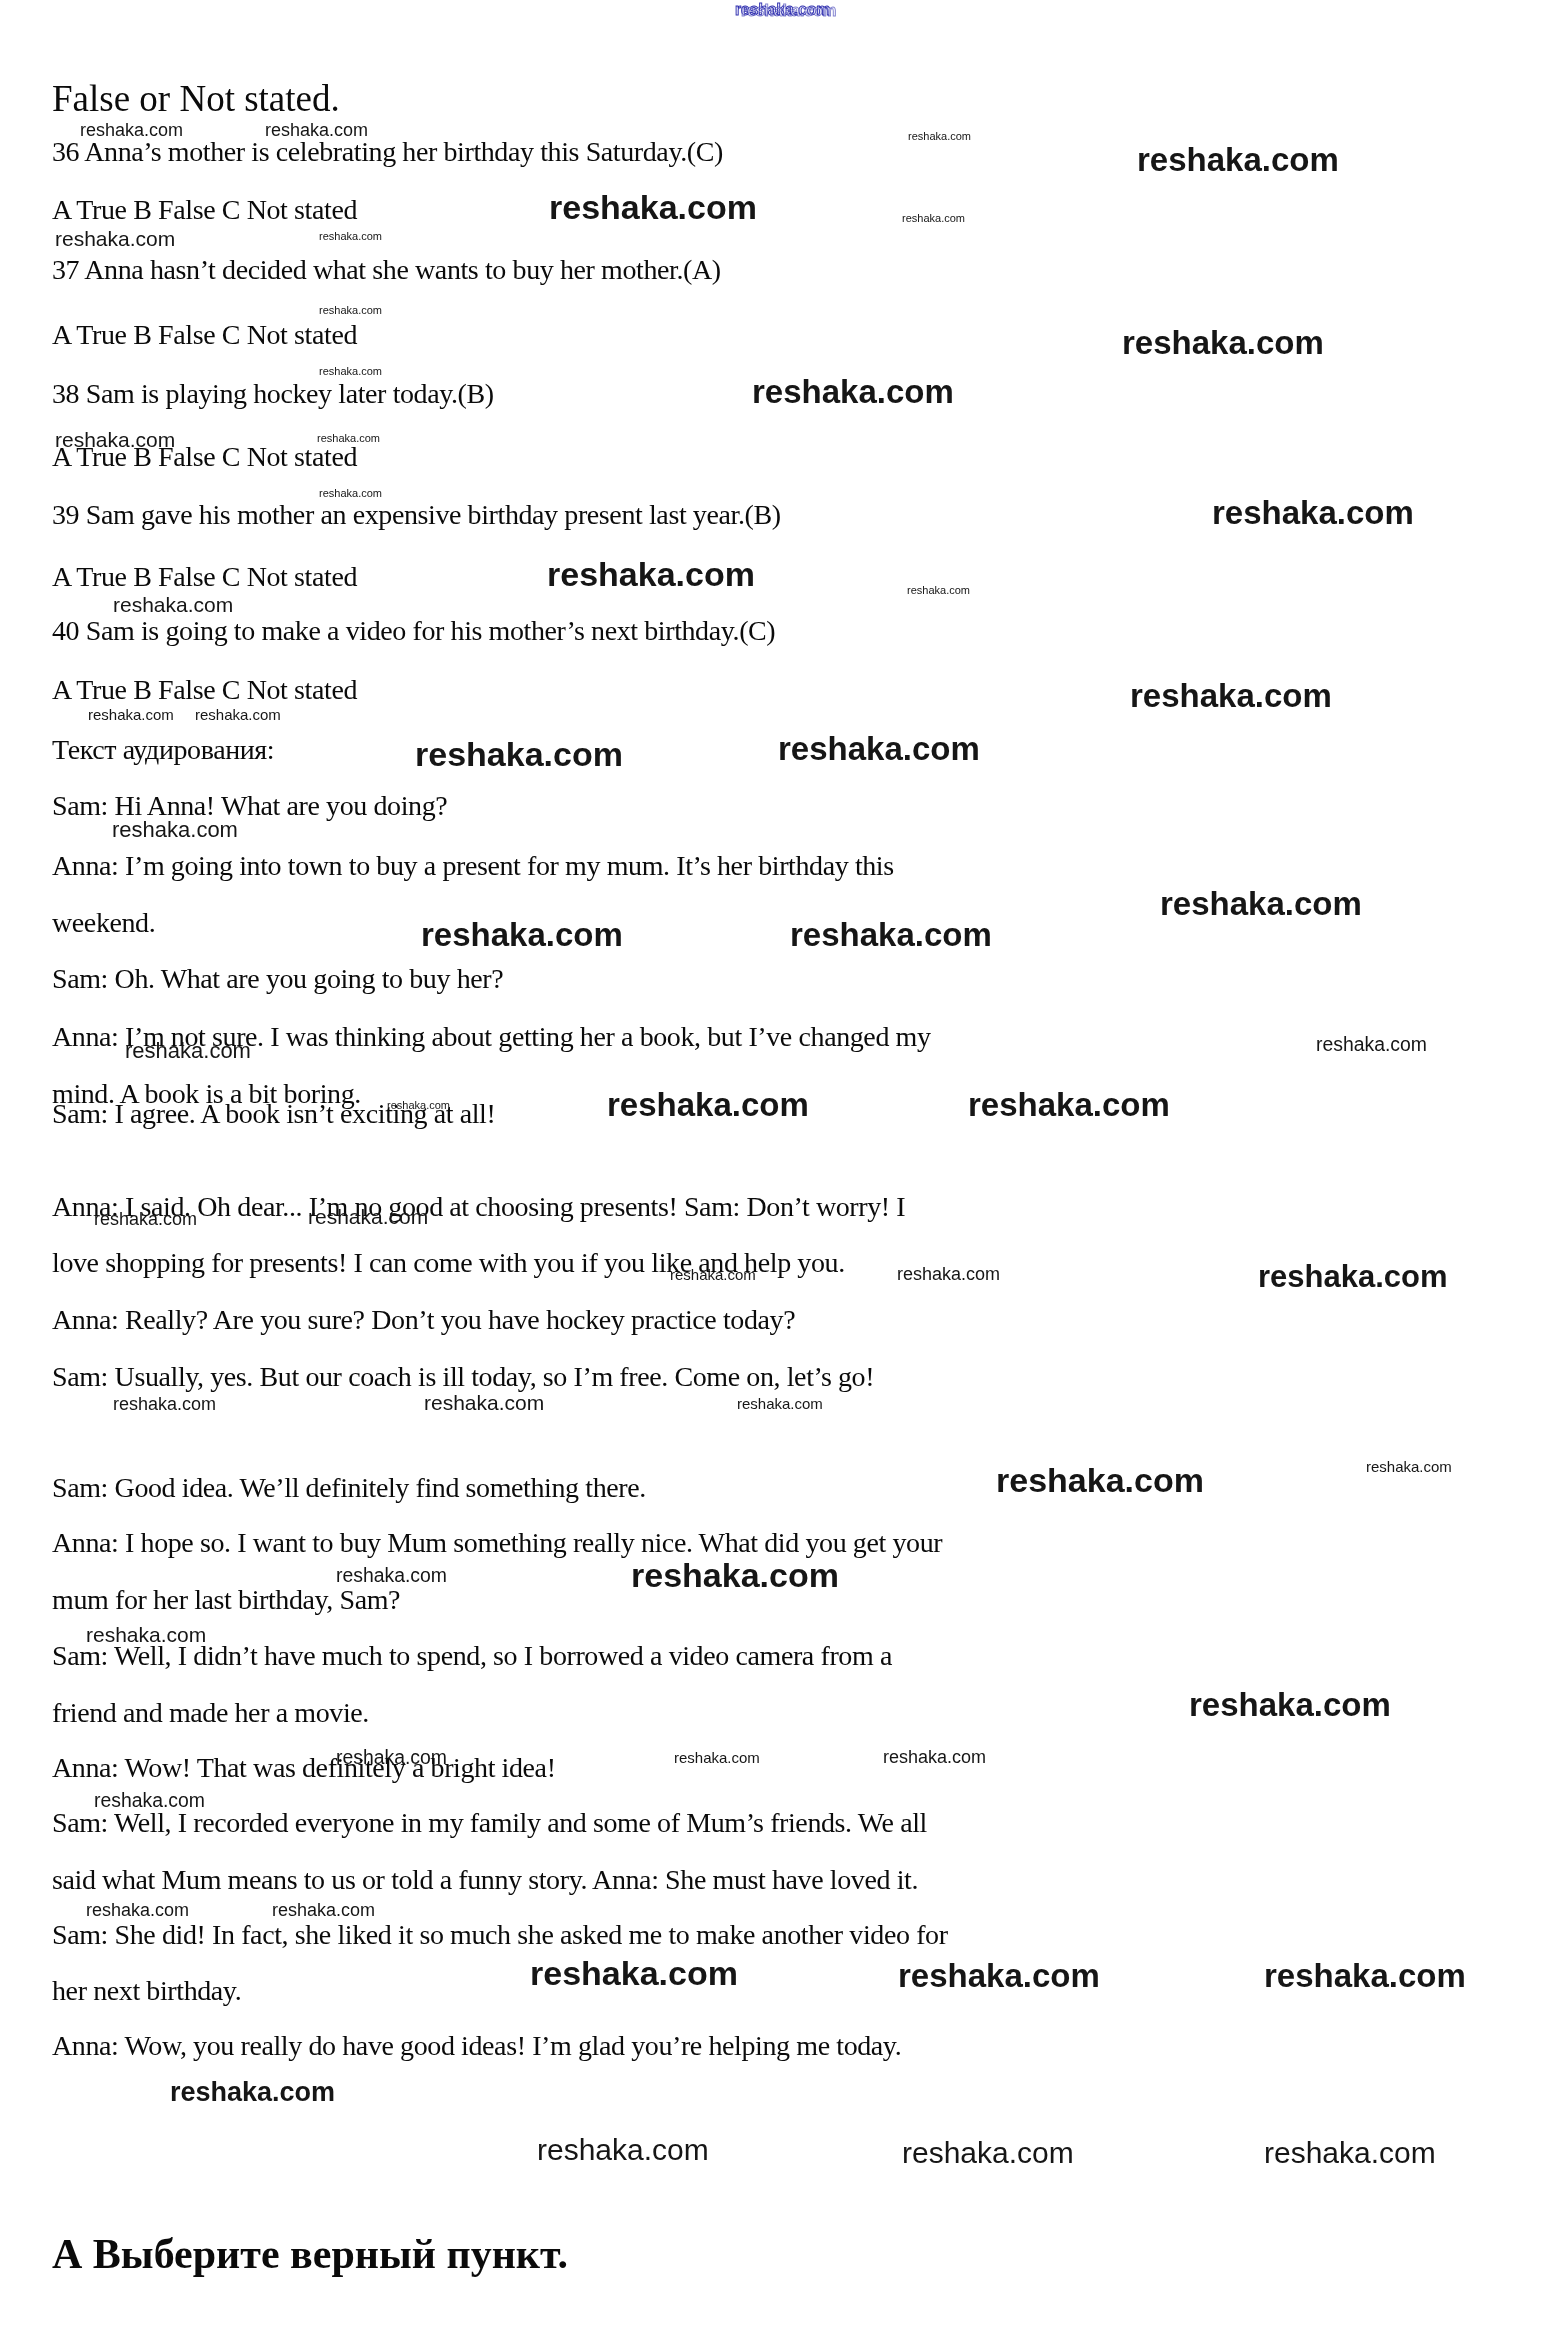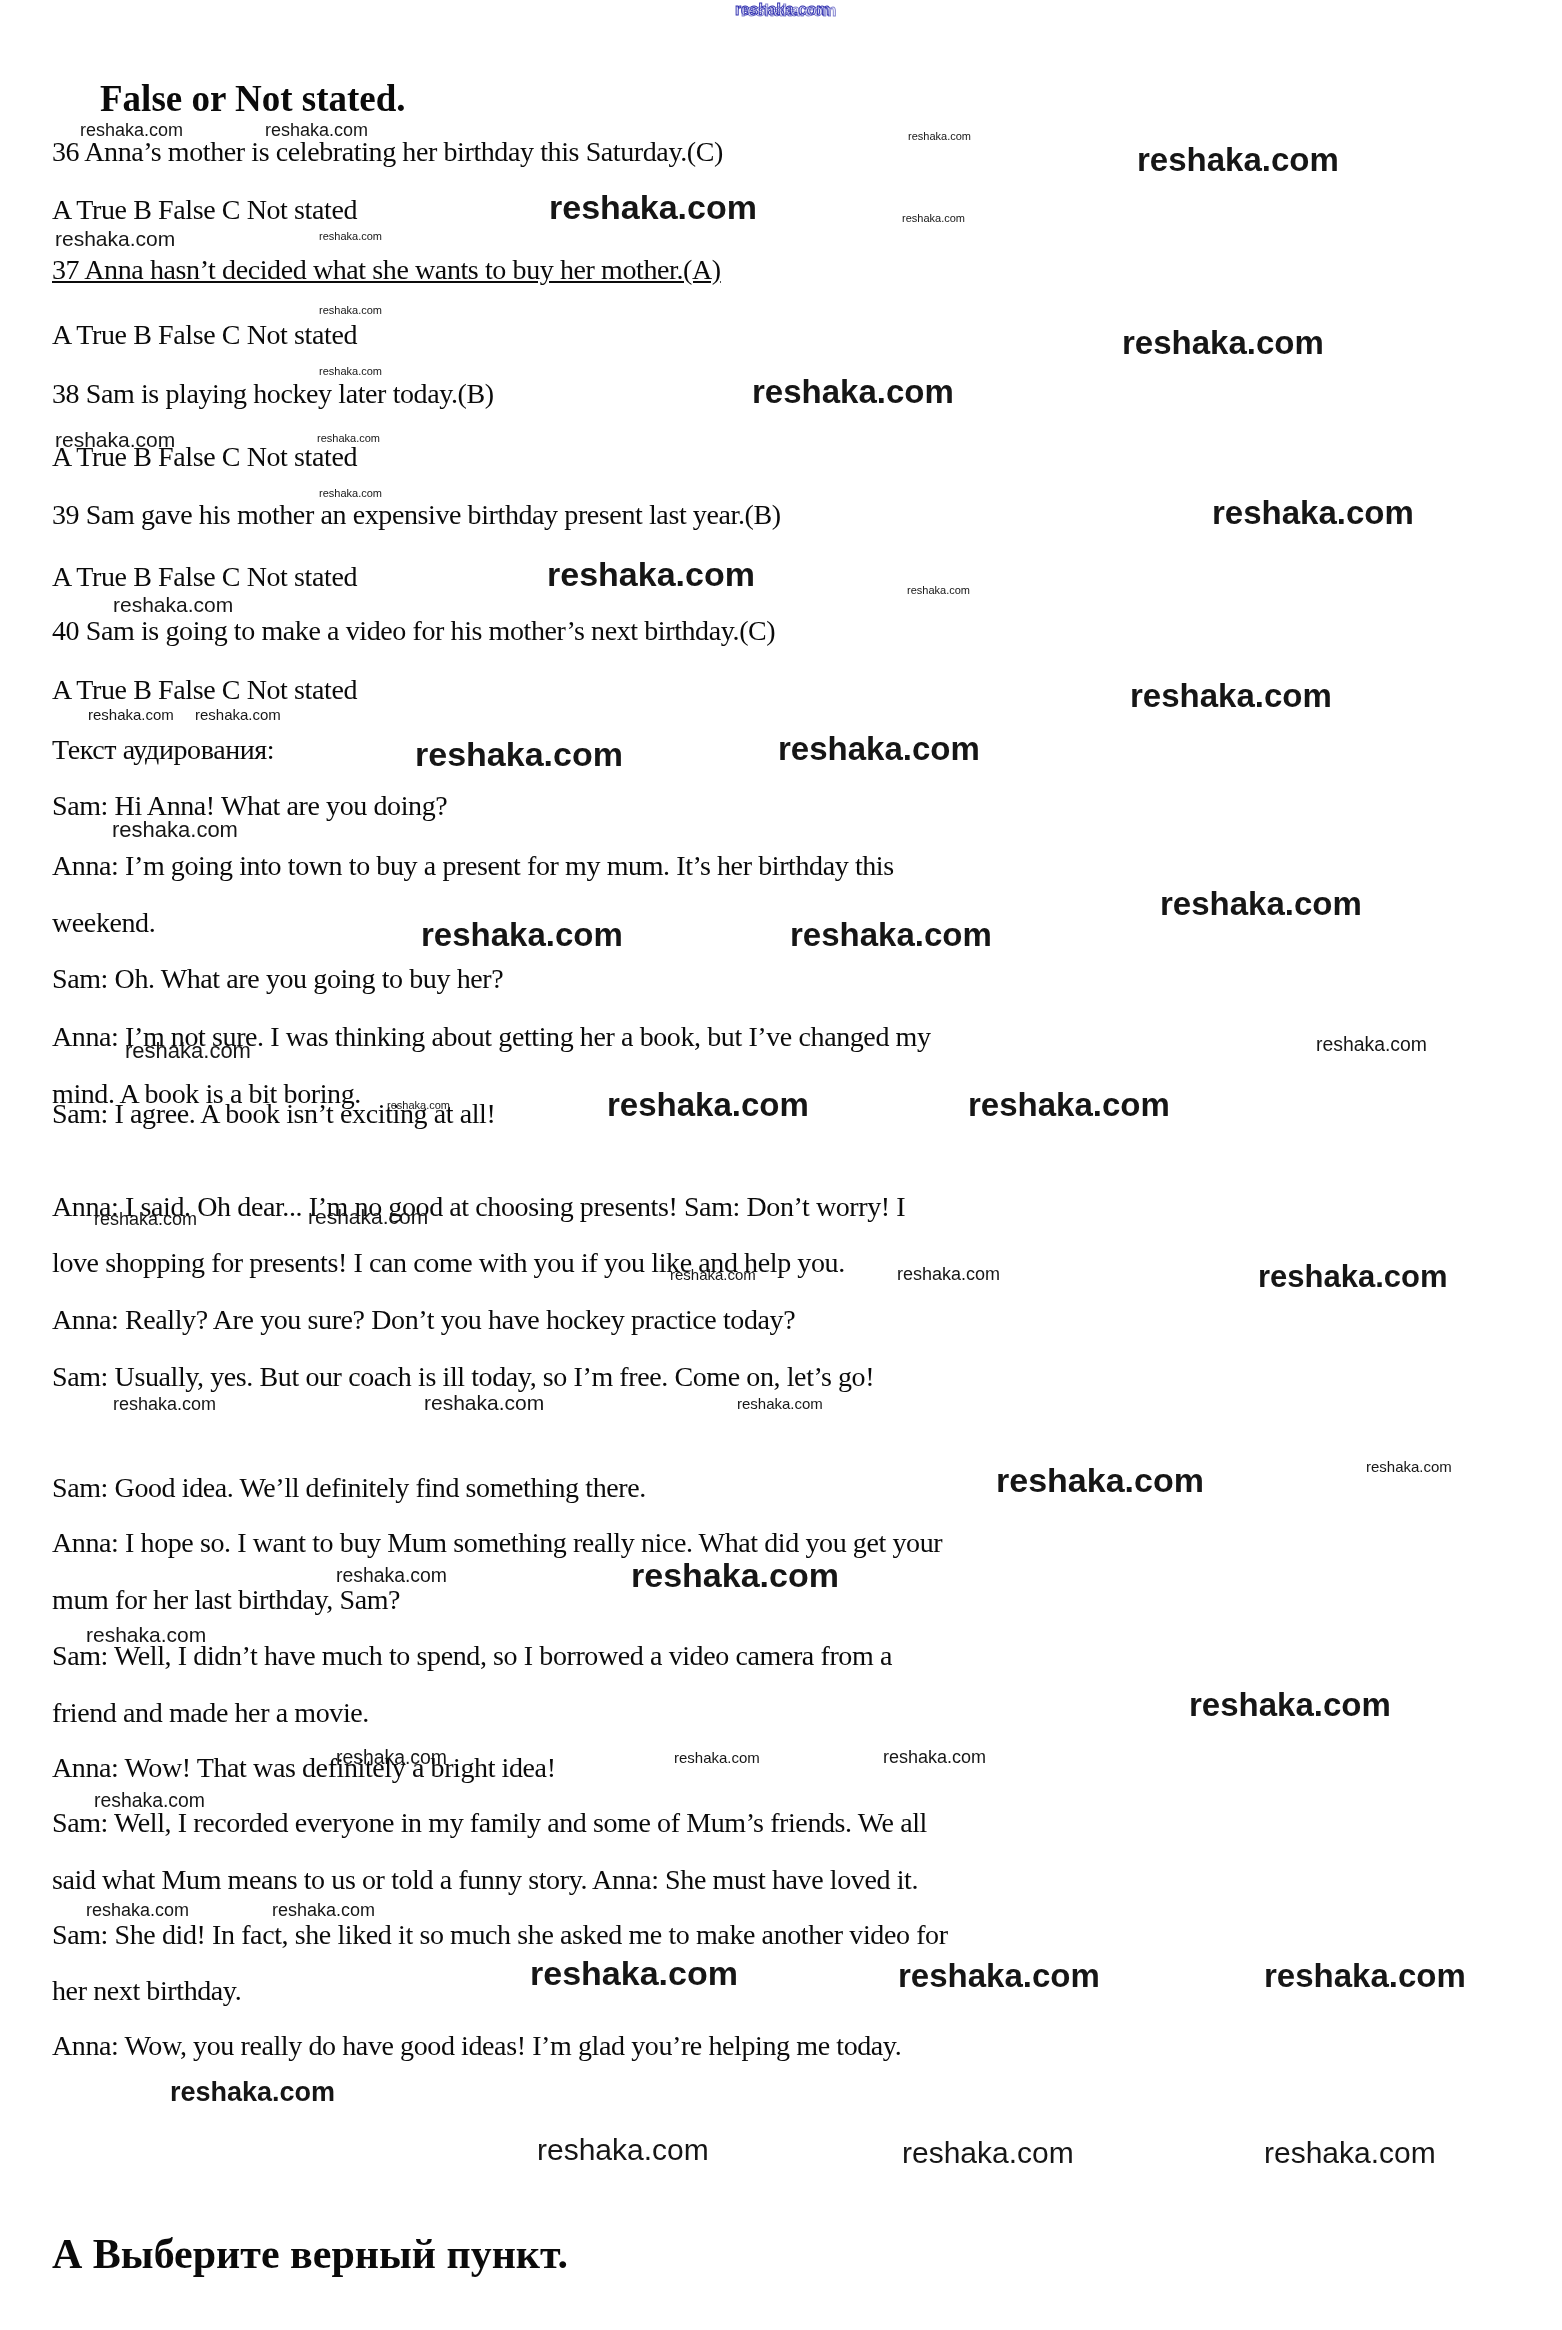--- a/index.html
+++ b/index.html
@@ -1,20 +1,20 @@
 <!DOCTYPE html>
 <html style="font-size:12px"><head>
 <meta charset="utf-8">
 <style>
   html,body{margin:0;padding:0;background:#ffffff;}
   #page{position:relative;width:1563px;height:2330px;background:#ffffff;overflow:hidden;
         font-family:"Liberation Serif",serif;}
   .ln{position:absolute;left:52px;font-size:28px;color:#0b0b0b;white-space:nowrap;
       font-family:"Liberation Serif",serif;letter-spacing:-0.4px;}
-  .hd{font-weight:700;font-size:37px;letter-spacing:0;margin-left:48px;}
+  .hd{font-weight:400;font-size:37px;letter-spacing:0;}
   .hd2{font-weight:700;font-size:42px;letter-spacing:0;}
   .wm{position:absolute;font-family:"Liberation Sans",sans-serif;color:#161616;
       white-space:nowrap;line-height:1;}
   .b{font-weight:700;}
   .wmblue{position:absolute;font-family:"Liberation Sans",sans-serif;font-weight:700;
       font-size:15.6px;color:#e9e9fb;-webkit-text-stroke:0.9px #2f2fae;white-space:nowrap;line-height:1;}
 </style>
 </head>
 <body>
 
@@ -29,21 +29,21 @@
 
   <div class="ln" style="top:136px;">36 Anna’s mother is celebrating her birthday this Saturday.(C)</div>
   <span class="wm" style="left:908px;top:131px;font-size:11px;">reshaka.com</span>
   <span class="wm b" style="left:1137px;top:143px;font-size:33px;">reshaka.com</span>
   <div class="ln" style="top:194px;">A True B False C Not stated</div>
   <span class="wm b" style="left:549px;top:190px;font-size:34px;">reshaka.com</span>
   <span class="wm" style="left:902px;top:213px;font-size:11px;">reshaka.com</span>
   <span class="wm" style="left:55px;top:228px;font-size:21px;">reshaka.com</span>
   <span class="wm" style="left:319px;top:231px;font-size:11px;">reshaka.com</span>
 
-  <div class="ln" style="top:254px;text-decoration:underline;">37 Anna hasn’t decided what she wants to buy her mother.(A)</div>
+  <div class="ln" style="top:254px;">37 Anna hasn’t decided what she wants to buy her mother.(A)</div>
   <span class="wm" style="left:319px;top:305px;font-size:11px;">reshaka.com</span>
   <div class="ln" style="top:319px;">A True B False C Not stated</div>
   <span class="wm b" style="left:1122px;top:326px;font-size:33px;">reshaka.com</span>
   <span class="wm" style="left:319px;top:366px;font-size:11px;">reshaka.com</span>
 
   <div class="ln" style="top:378px;">38 Sam is playing hockey later today.(B)</div>
   <span class="wm b" style="left:752px;top:375px;font-size:33px;">reshaka.com</span>
   <span class="wm" style="left:55px;top:429px;font-size:21px;">reshaka.com</span>
   <span class="wm" style="left:317px;top:433px;font-size:11px;">reshaka.com</span>
   <div class="ln" style="top:441px;">A True B False C Not stated</div>

